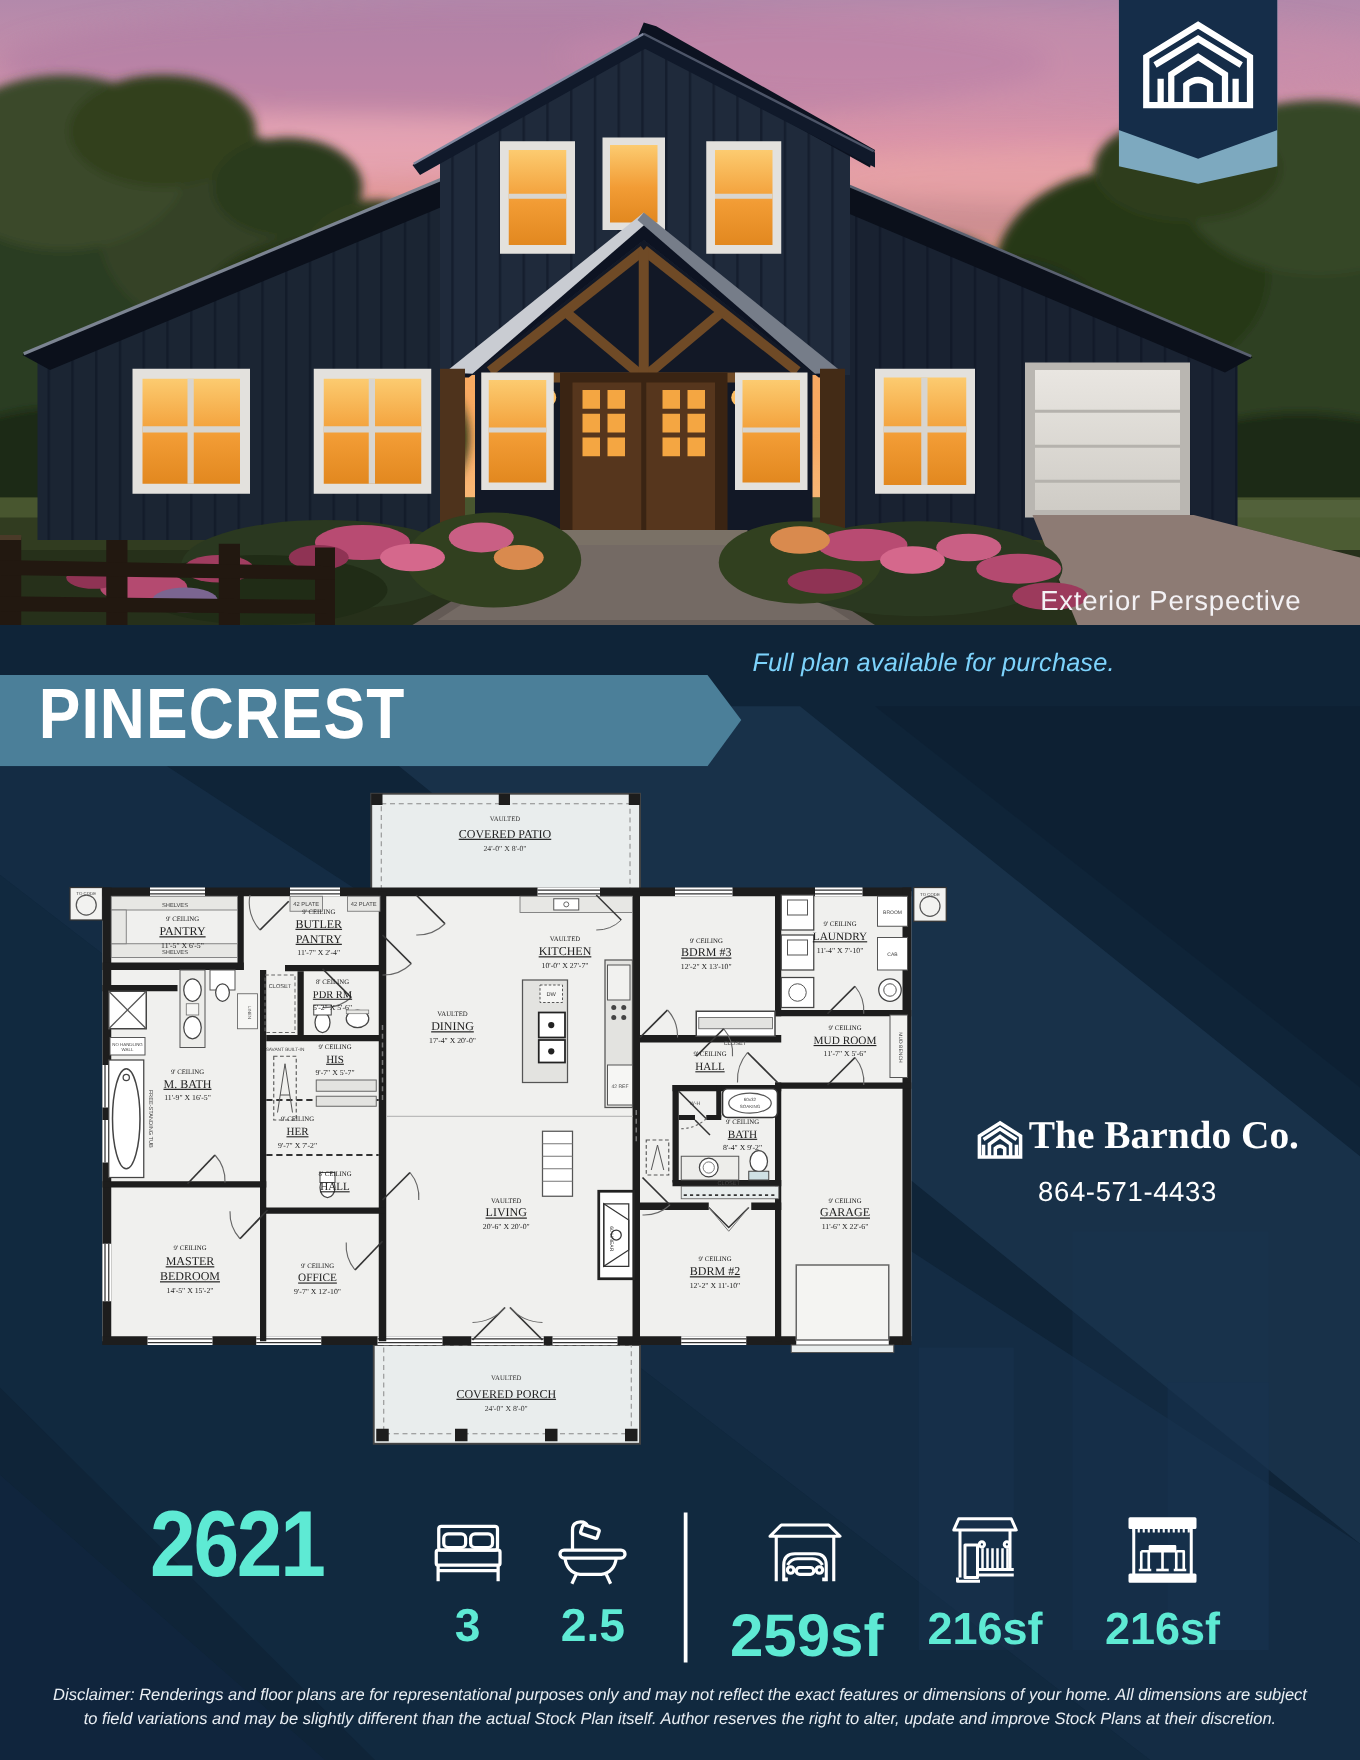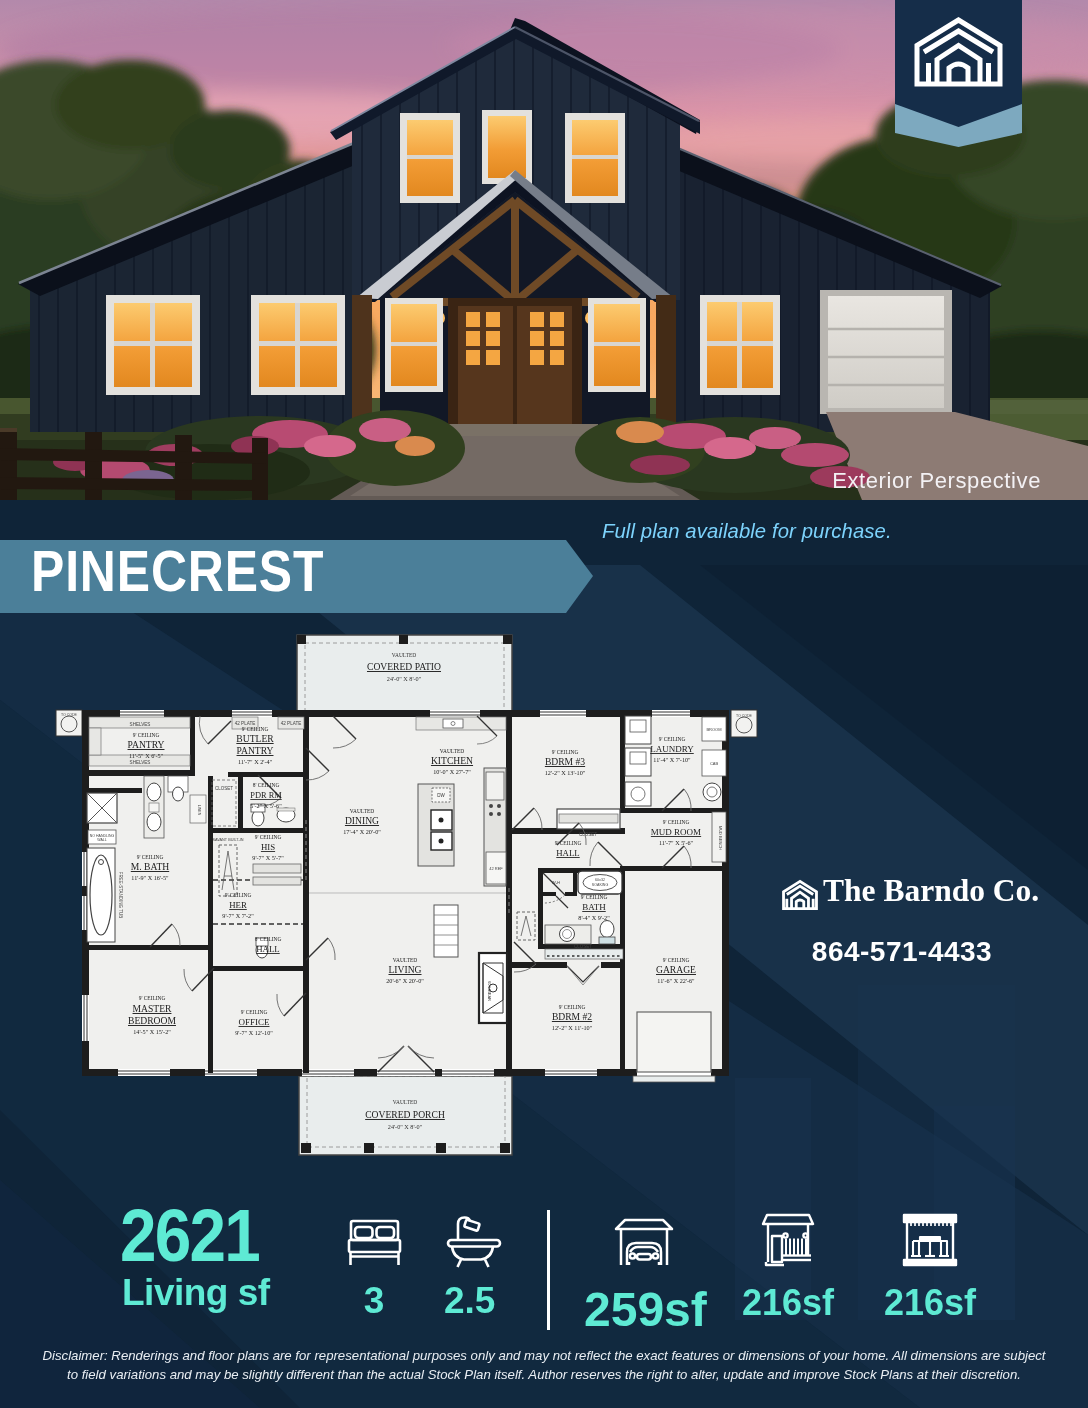--- a/index.html
+++ b/index.html
@@ -987,45 +987,44 @@
     </g>
 
 <g font-family="Liberation Serif,serif" fill="#222" text-anchor="middle">
       <text x="676" y="962" font-size="5.4">9' CEILING</text>
       <text x="676" y="973" font-size="9.6" style="text-decoration:underline">GARAGE</text>
       <text x="676" y="983" font-size="6.2">11'-6" X 22'-6"</text>
     </g>
 </svg>
 
 <div class="abs" style="left:728px;top:868px;width:348px;text-align:center;color:#fff;">
-  <div style="position:relative;height:48px;">
+  <div style="position:relative;height:48px;margin-top:17px;">
 
     <svg style="position:absolute;left:53px;top:11px" width="38" height="32" viewBox="0 0 40 34">
       <g stroke="#fff" fill="none">
         <path d="M20,2.5 L2.5,13.5 L2.5,31.5 L37.5,31.5 L37.5,13.5 Z" stroke-width="3"></path>
         <path d="M6,16.5 L20,7.5 L34,16.5" stroke-width="3"></path>
         <path d="M11,31.5 L11,20.5 L20,14 L29,20.5 L29,31.5" stroke-width="3"></path>
         <path d="M16,31.5 L16,24 Q20,20.5 24,24 L24,31.5" stroke-width="3"></path>
         <line x1="6" y1="21" x2="6" y2="31.5" stroke-width="3"></line>
         <line x1="34" y1="21" x2="34" y2="31.5" stroke-width="3"></line>
       </g>
     </svg>
 
     <div style="position:absolute;left:95px;top:5px;font-family:'Liberation Serif',serif;font-weight:bold;font-size:31.5px;white-space:nowrap;">The Barndo Co.</div>
   </div>
 
 
-  <div style="font-size:28px;font-weight:bold;margin-top:20px;letter-spacing:0.5px;">864-571-4433</div>
+  <div style="font-size:22px;font-weight:normal;margin-top:8px;letter-spacing:0.5px;">864-571-4433</div>
 </div>
 
 <div class="abs" style="left:0;top:1190px;width:1088px;height:150px;color:#5eead4;">
 
   <div style="position:absolute;left:120px;top:2px;font-size:75px;font-weight:bold;letter-spacing:-2px;transform:scaleX(0.875);transform-origin:0 0;">2621</div>
 
-  <div style="position:absolute;left:122px;top:82px;font-size:37px;font-weight:bold;letter-spacing:-0.5px;">Living sf</div>
 
   <svg style="position:absolute;left:345px;top:26px" width="58" height="50" viewBox="0 0 58 50">
     <g stroke="#fff" fill="none" stroke-width="2.6" stroke-linejoin="round">
       <rect x="6" y="5" width="47" height="19" rx="2"></rect>
       <rect x="10" y="11" width="17.5" height="11" rx="3.5"></rect>
       <rect x="31.5" y="11" width="17.5" height="11" rx="3.5"></rect>
       <rect x="4" y="24" width="51" height="12" rx="1.5"></rect>
       <line x1="5.5" y1="36" x2="5.5" y2="49"></line>
       <line x1="53.5" y1="36" x2="53.5" y2="49"></line>
       <line x1="5.5" y1="40.5" x2="53.5" y2="40.5"></line>
@@ -1038,21 +1037,21 @@
     <g stroke="#fff" fill="none" stroke-width="2.6" stroke-linejoin="round">
       <path d="M14,28 L14,12 Q14,5.5 20.5,5.5 Q25,5.5 26,9"></path>
       <rect x="21" y="9.5" width="14" height="7.5" rx="1.5" transform="rotate(18 28 13)"></rect>
       <rect x="4" y="28" width="52" height="6.5" rx="3.2"></rect>
       <path d="M8,34.5 Q9.5,46 20,47.5 L37,47.5 Q47.5,46 49,34.5"></path>
       <line x1="17" y1="47.5" x2="13.5" y2="55"></line>
       <line x1="41" y1="47.5" x2="44.5" y2="55"></line>
     </g>
   </svg>
 
-  <div style="position:absolute;left:444px;top:90px;width:56px;text-align:left;font-size:37px;font-weight:bold;">2.5</div>
+  <div style="position:absolute;left:444px;top:90px;width:56px;text-align:right;font-size:37px;font-weight:bold;">2.5</div>
 
   <div style="position:absolute;left:547px;top:20px;width:2.5px;height:120px;background:#fff;"></div>
 
   <svg style="position:absolute;left:614px;top:27px" width="60" height="50" viewBox="0 0 60 50">
     <g stroke="#fff" fill="none" stroke-width="2.5" stroke-linejoin="round">
       <polygon points="11,3 49,3 58,12 2,12"></polygon>
       <line x1="7" y1="12" x2="7" y2="48"></line>
       <line x1="53" y1="12" x2="53" y2="48"></line>
       <path d="M13,48 L13,35 Q13,26 22,26 L38,26 Q47,26 47,35 L47,48"></path>
       <path d="M16,35 Q19,30 24,30 L36,30 Q41,30 44,35"></path>

